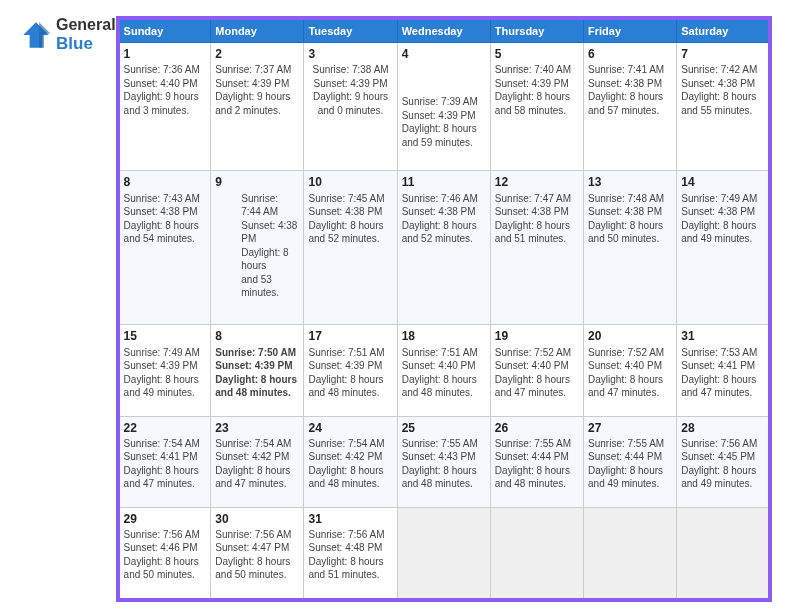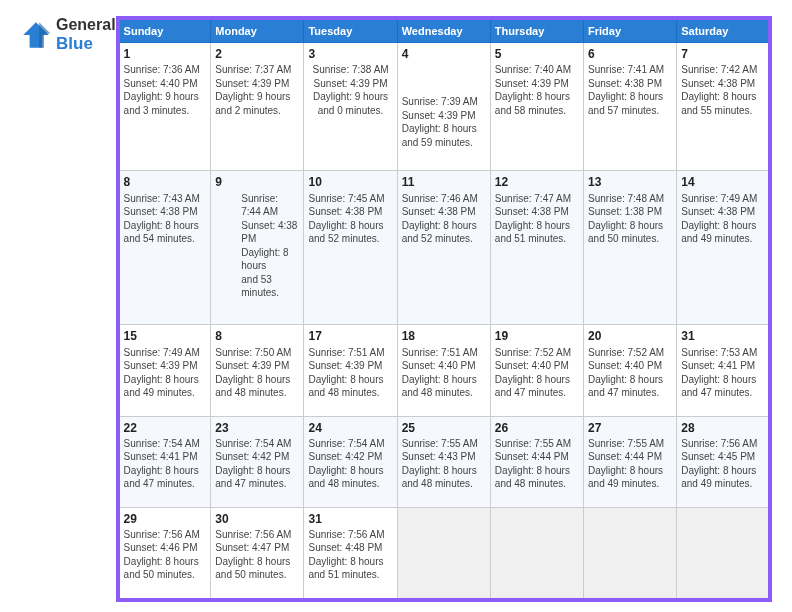--- a/index.html
+++ b/index.html
@@ -205,21 +205,21 @@
           <td>
             <span class="day-num">12</span>
             <div class="day-info" style="white-space: pre-line;">Sunrise: 7:47 AM
 Sunset: 4:38 PM
 Daylight: 8 hours
 and 51 minutes.</div>
           </td>
           <td>
             <span class="day-num">13</span>
             <div class="day-info" style="white-space: pre-line;">Sunrise: 7:48 AM
-Sunset: 1:38 PM
+Sunset: 4:38 PM
 Daylight: 8 hours
 and 50 minutes.</div>
           </td>
           <td>
             <span class="day-num">14</span>
             <div class="day-info" style="white-space: pre-line;">Sunrise: 7:49 AM
 Sunset: 4:38 PM
 Daylight: 8 hours
 and 49 minutes.</div>
           </td>
@@ -227,21 +227,21 @@
         <tr>
           <td>
             <span class="day-num">15</span>
             <div class="day-info" style="white-space: pre-line;">Sunrise: 7:49 AM
 Sunset: 4:39 PM
 Daylight: 8 hours
 and 49 minutes.</div>
           </td>
           <td>
             <span class="day-num">8</span>
-            <div class="day-info" style="white-space: pre-line;">Sunrise: 7:50 AM
+            <div class="day-info" style="white-space: pre-line; font-weight: bold;">Sunrise: 7:50 AM
 Sunset: 4:39 PM
 Daylight: 8 hours
 and 48 minutes.</div>
           </td>
           <td>
             <span class="day-num">17</span>
             <div class="day-info" style="white-space: pre-line;">Sunrise: 7:51 AM
 Sunset: 4:39 PM
 Daylight: 8 hours
 and 48 minutes.</div>

